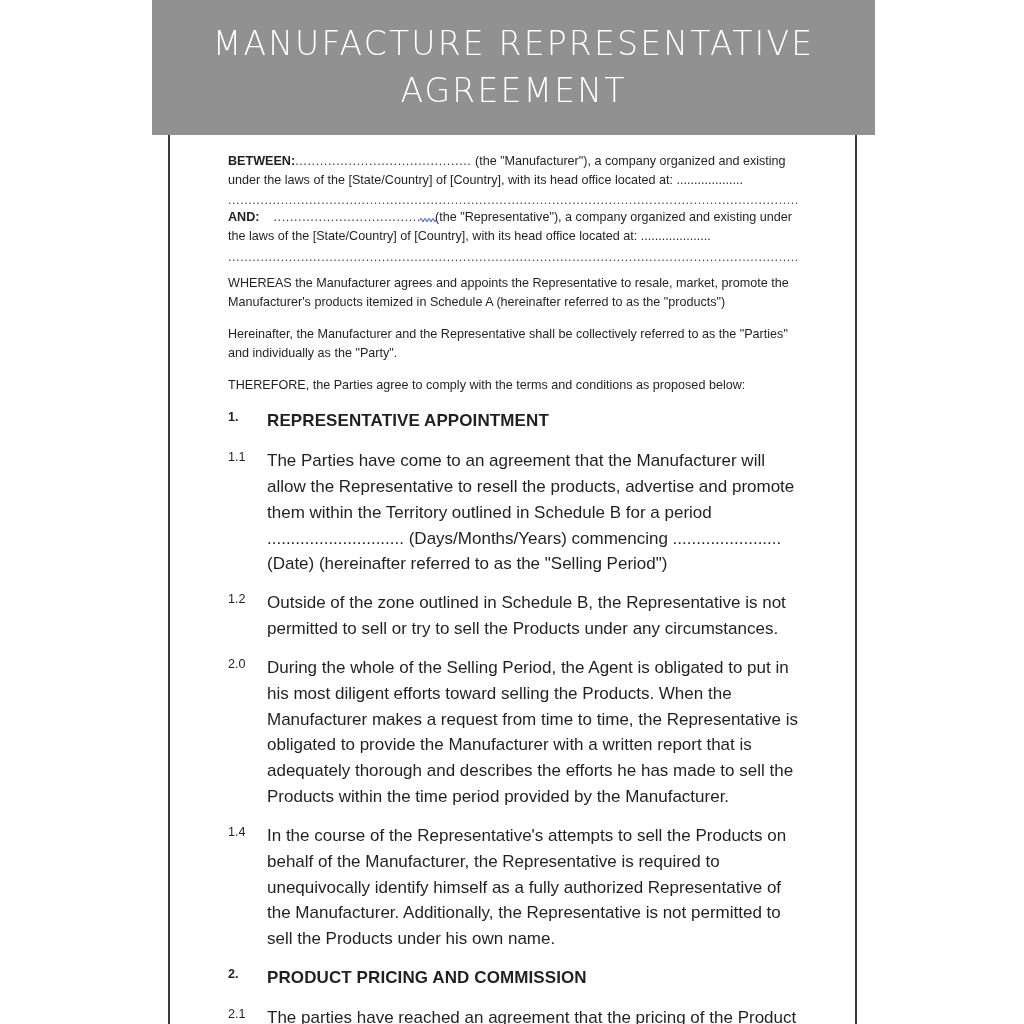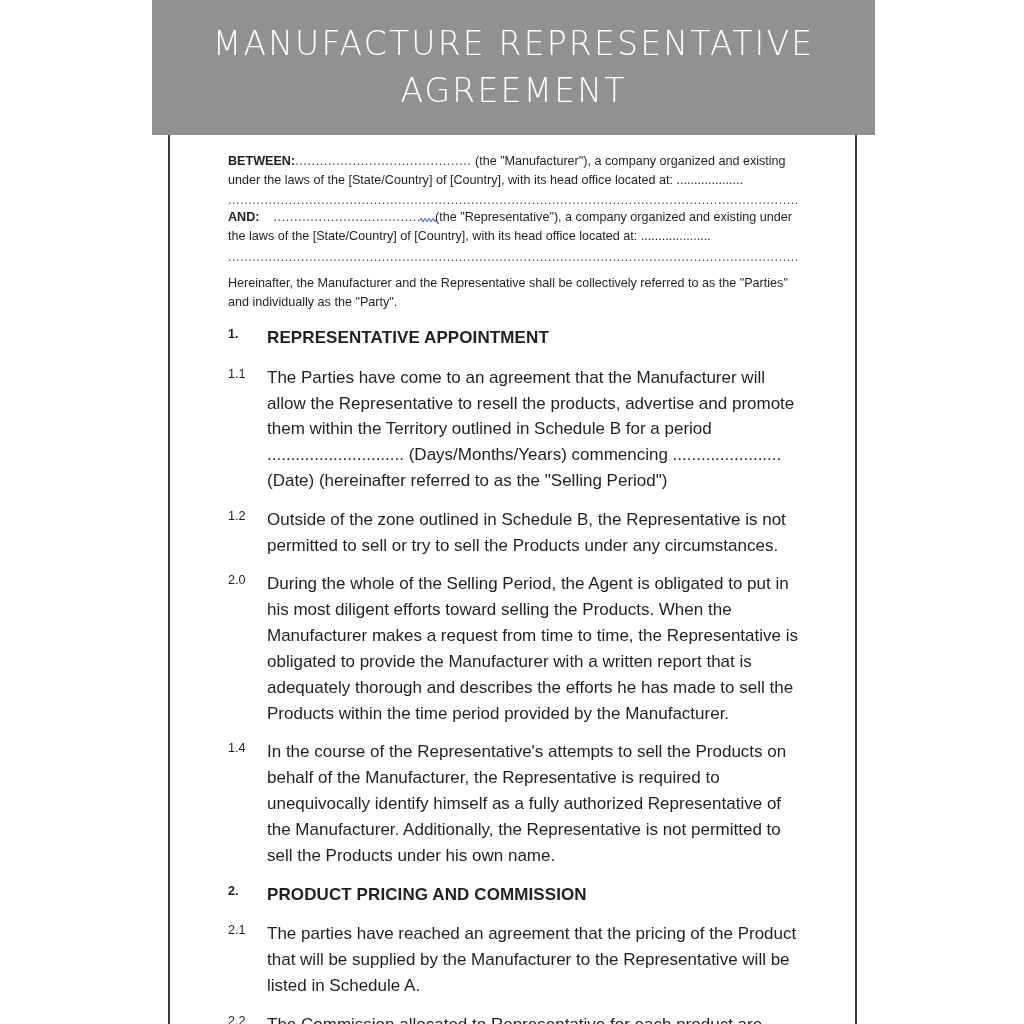--- a/index.html
+++ b/index.html
@@ -142,23 +142,25 @@
     <div class="dotrule">......................................................................................................................................................................................</div>
 
     <p class="para tight"><span class="bold">AND:</span>&nbsp;&nbsp;&nbsp;&nbsp;<span class="leader">....................................</span><span class="squiggle"><svg width="16" height="10" viewBox="0 0 16 10">
             <path d="M0 7 Q1 4 2 7 T4 7 T6 7 T8 7 T10 7 T12 7 T14 7 T16 7" fill="none" stroke="#4a74c8" stroke-width="1.1"></path>
           </svg></span><span>(the "Representative"), a company organized and existing under the laws of the [State/Country] of [Country], with its head office located at: ....................</span></p>
 
     <div class="dotrule">......................................................................................................................................................................................</div>
 
     <div class="spacer-sm"></div>
 
+    <p class="para">WHEREAS the Manufacturer agrees and appoints the Representative to resale, market, promote the Manufacturer's products itemized in Schedule A (hereinafter referred to as the "products")</p>
 
     <p class="para">Hereinafter, the Manufacturer and the Representative shall be collectively referred to as the "Parties" and individually as the "Party".</p>
 
+    <p class="para">THEREFORE, the Parties agree to comply with the terms and conditions as proposed below:</p>
 
     <div class="section-head">
       <div class="clause-num">1.</div>
       <div class="clause-text">REPRESENTATIVE APPOINTMENT</div>
     </div>
 
     <div class="clause">
       <div class="clause-num">1.1</div>
       <div class="clause-text">The Parties have come to an agreement that the Manufacturer will allow the Representative to resell the products, advertise and promote them within the Territory outlined in Schedule B for a period ............................. (Days/Months/Years) commencing ....................... (Date) (hereinafter referred to as the "Selling Period")</div>
     </div>

